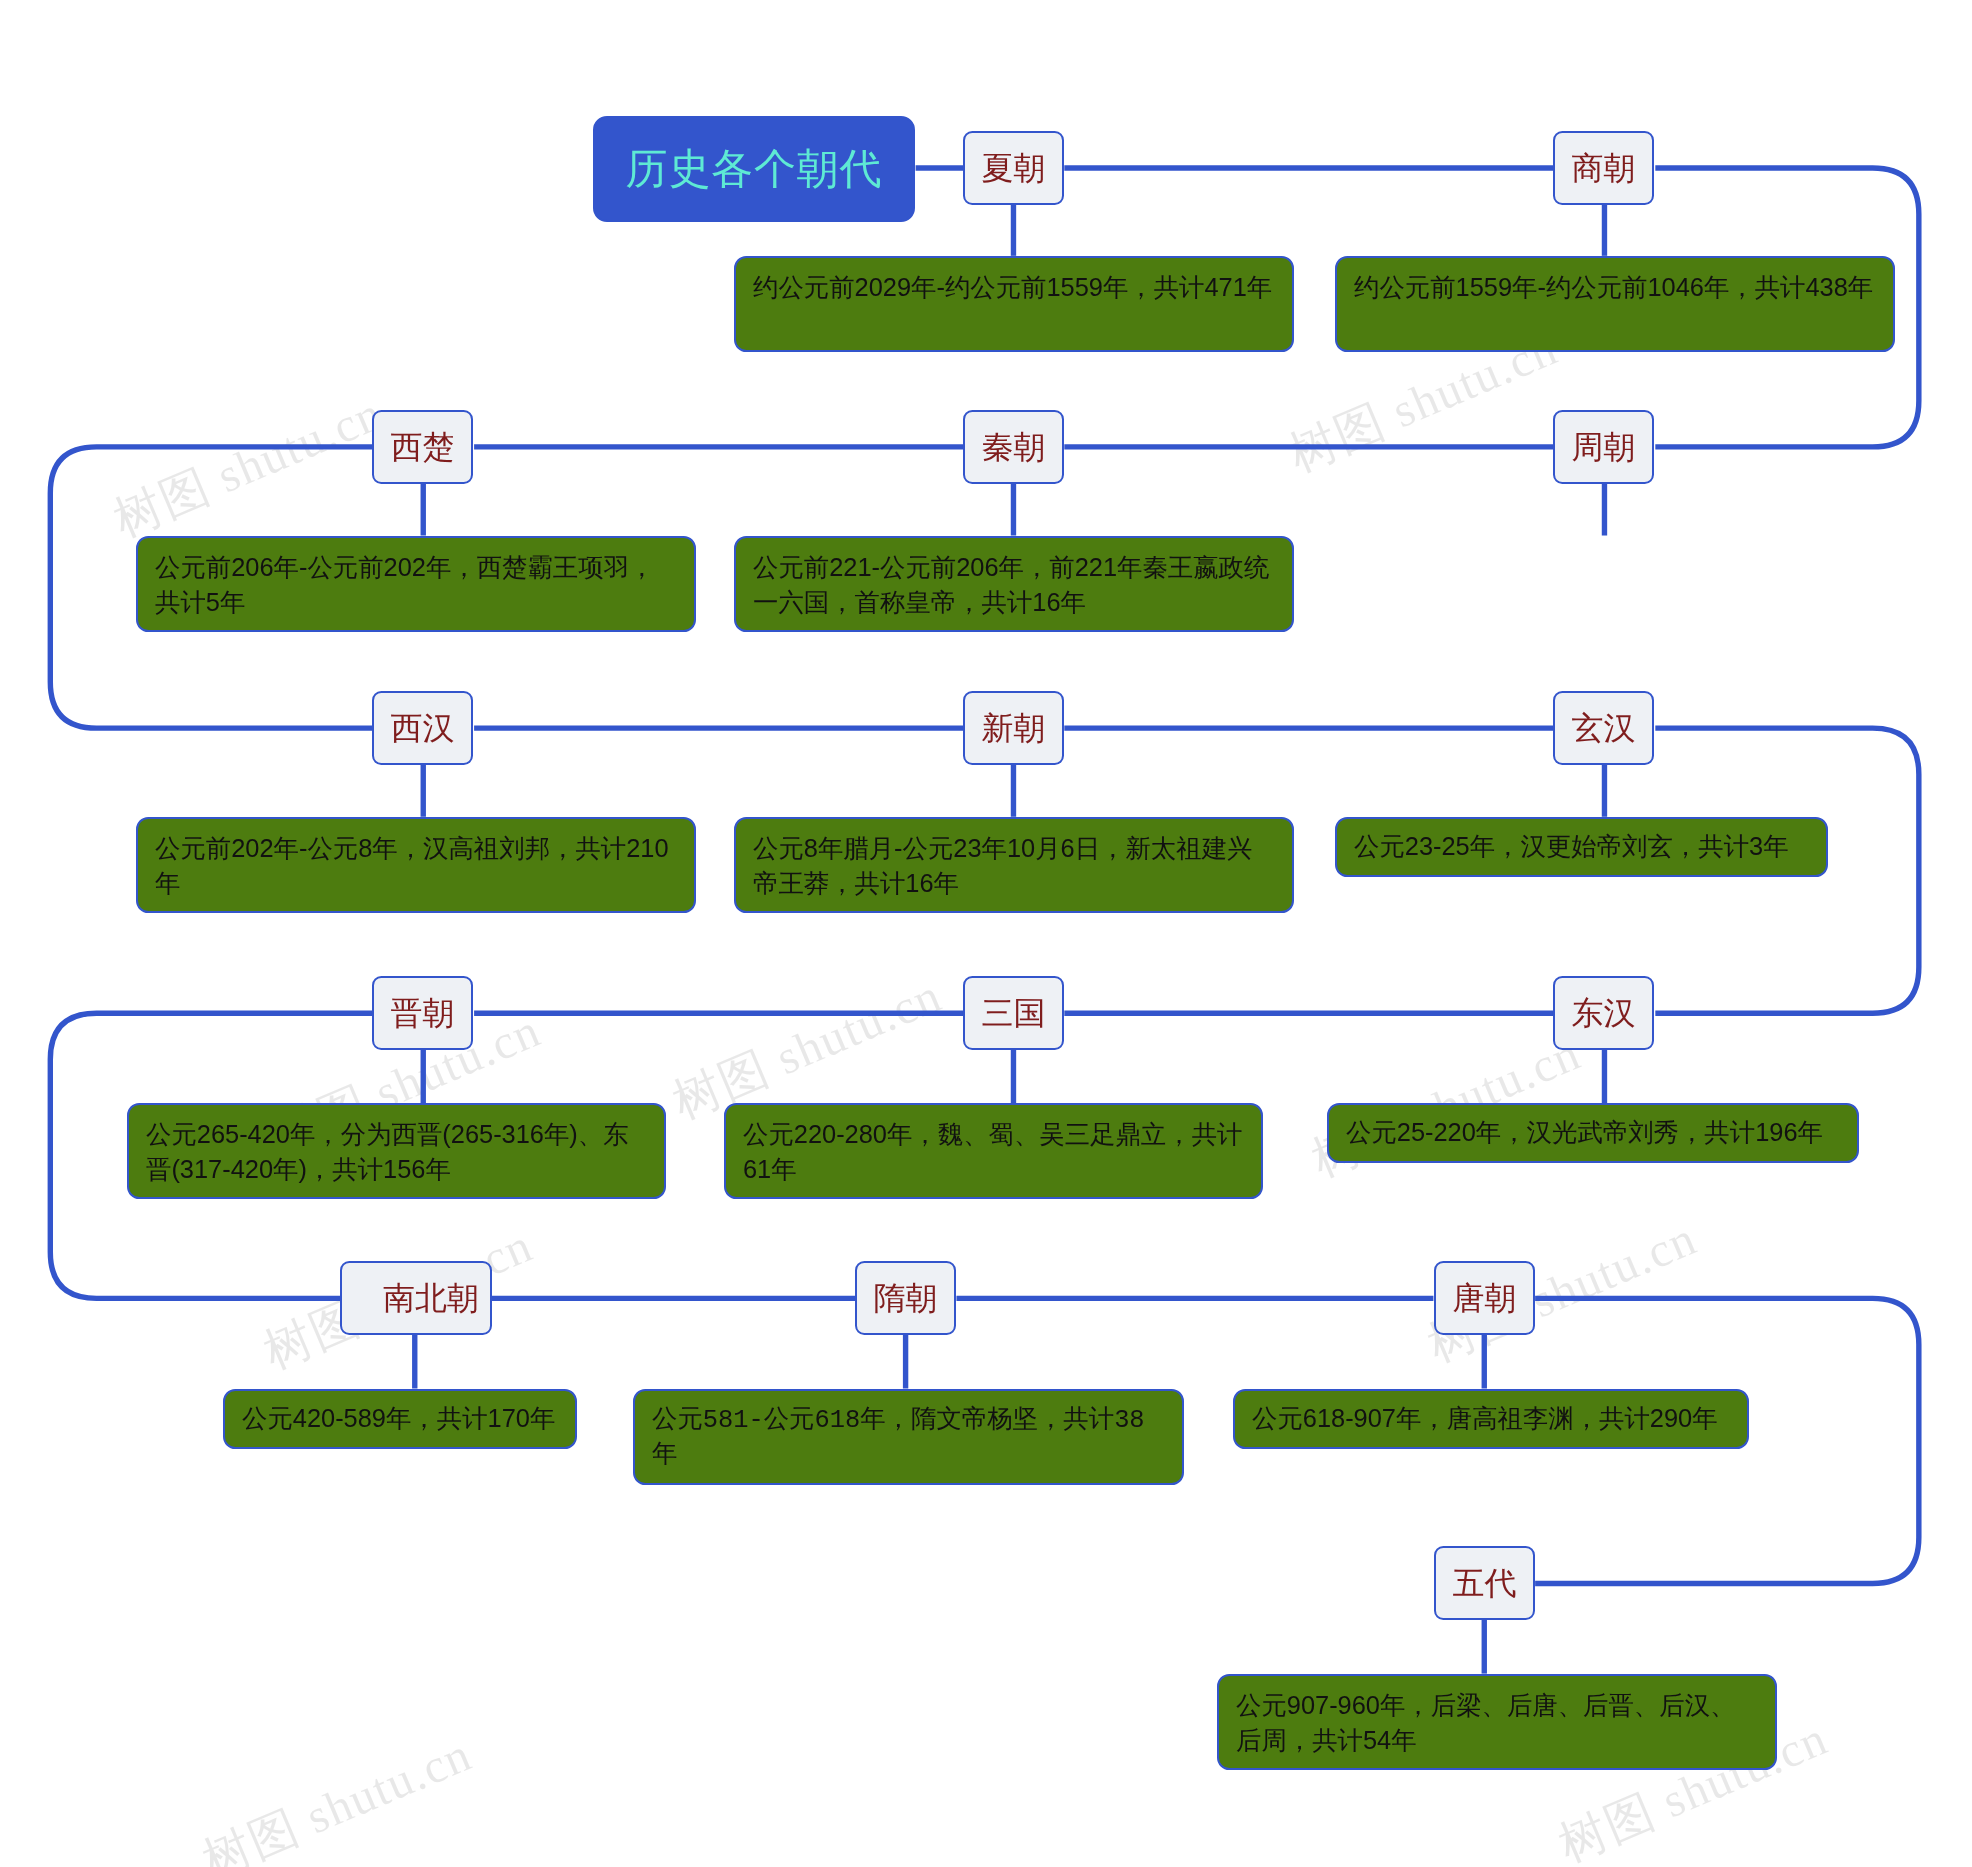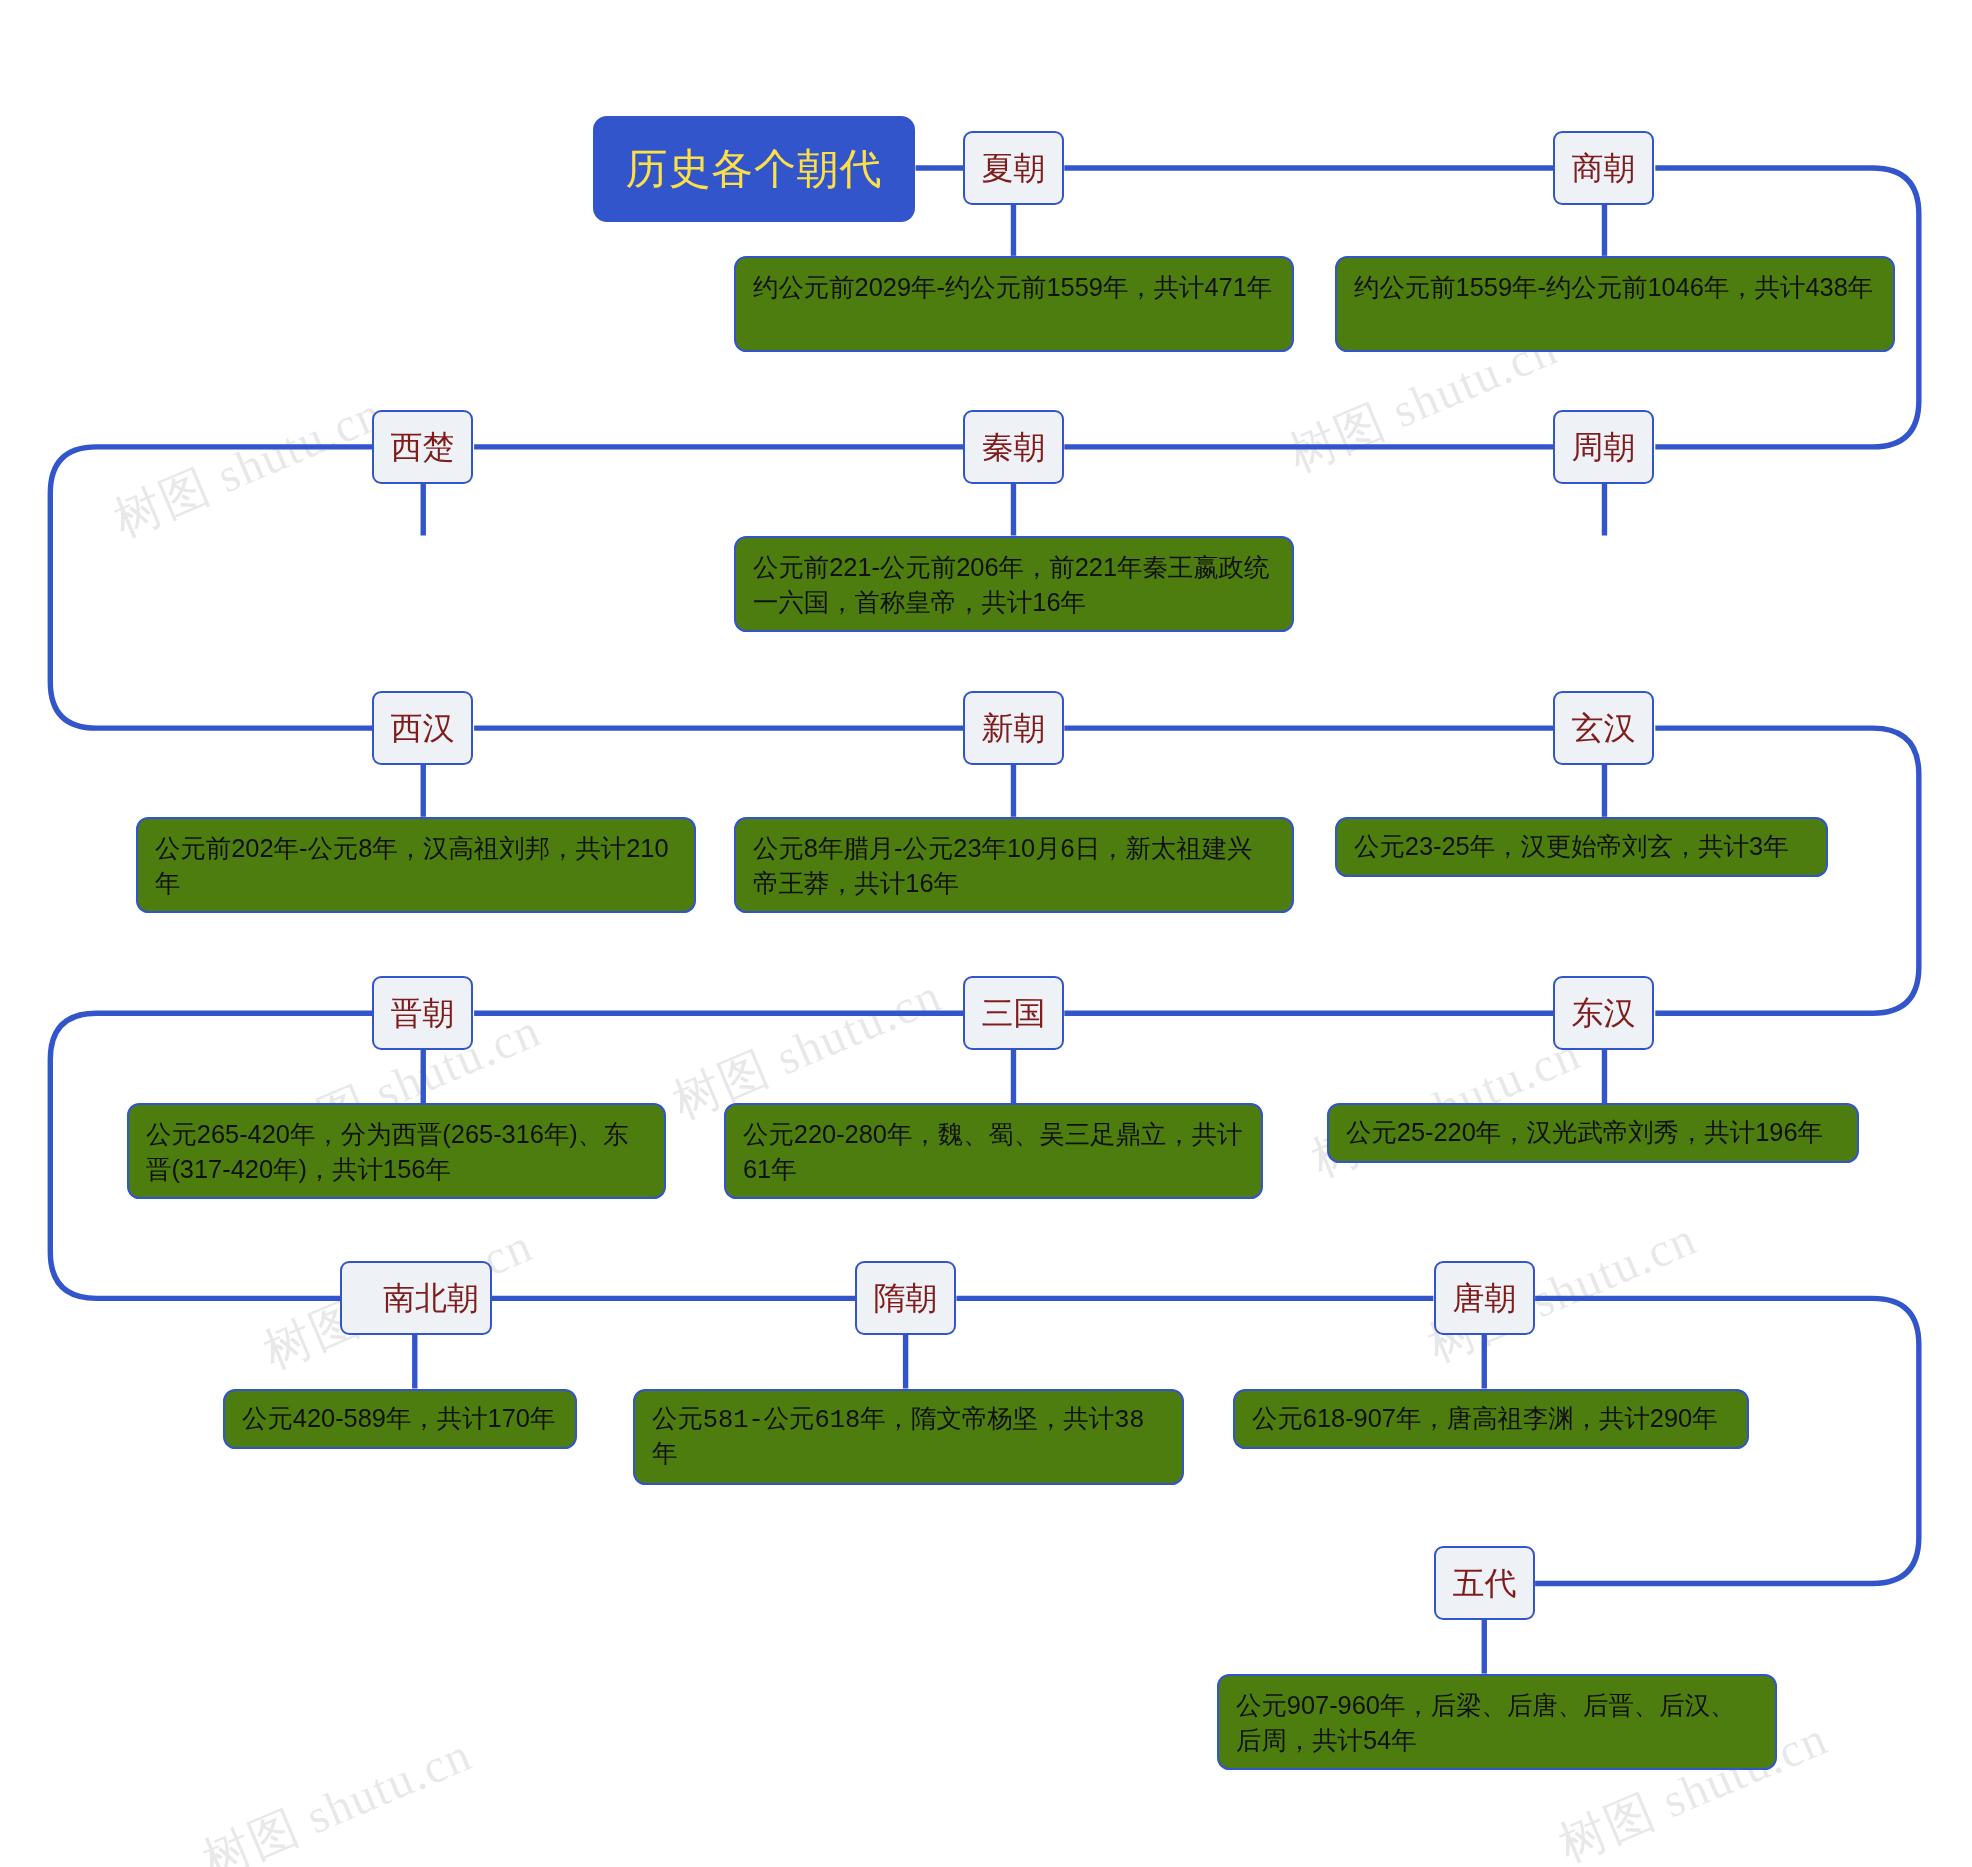--- a/index.html
+++ b/index.html
@@ -22,21 +22,21 @@
   .node{
     position:absolute;z-index:3;box-sizing:border-box;
     background:#eef1f5;border:2.3px solid #3355cc;border-radius:9.2px;
     color:#7f1d1d;font-size:32px;line-height:1;
     display:flex;align-items:center;justify-content:center;
     white-space:nowrap;
   }
   .root{
     position:absolute;z-index:3;box-sizing:border-box;
     background:#3355cc;border:2.3px solid #3355cc;border-radius:14px;
-    color:#fde047;font-size:42px;line-height:1;
+    color:#5eead4;font-size:42px;line-height:1;
     display:flex;align-items:center;justify-content:center;
     white-space:nowrap;letter-spacing:0.8px;
   }
   .desc{
     position:absolute;z-index:3;box-sizing:border-box;
     background:#4d7c0f;border:2.3px solid #3355cc;border-radius:12.3px;
     color:#111111;font-size:25.4px;line-height:1.38;
     padding:12.3px 15.4px 12.3px 17px;
     display:flex;align-items:flex-start;
     word-break:break-all;
@@ -110,20 +110,21 @@
 
   <div class="root" style="left:593px;top:116px;width:322px;height:106px;">历史各个朝代</div>
 
   <div class="node" style="left:963px;top:131px;width:101px;height:74px;">夏朝</div>
   <div class="desc" style="left:734px;top:256px;width:560px;height:96px;">约公元前2029年-约公元前1559年，共计471年</div>
 
   <div class="node" style="left:1553px;top:131px;width:101px;height:74px;">商朝</div>
   <div class="desc" style="left:1335px;top:256px;width:560px;height:96px;">约公元前1559年-约公元前1046年，共计438年</div>
 
   <div class="node" style="left:372px;top:410px;width:101px;height:74px;">西楚</div>
+  <div class="desc" style="left:136px;top:536px;width:560px;height:96px;">公元前206年-公元前202年，西楚霸王项羽，共计5年</div>
 
   <div class="node" style="left:963px;top:410px;width:101px;height:74px;">秦朝</div>
   <div class="desc" style="left:734px;top:536px;width:560px;height:96px;">公元前221-公元前206年，前221年秦王嬴政统一六国，首称皇帝，共计16年</div>
 
   <div class="node" style="left:1553px;top:410px;width:101px;height:74px;">周朝</div>
 
   <div class="node" style="left:372px;top:691px;width:101px;height:74px;">西汉</div>
   <div class="desc" style="left:136px;top:817px;width:560px;height:96px;">公元前202年-公元8年，汉高祖刘邦，共计210年</div>
 
   <div class="node" style="left:963px;top:691px;width:101px;height:74px;">新朝</div>

